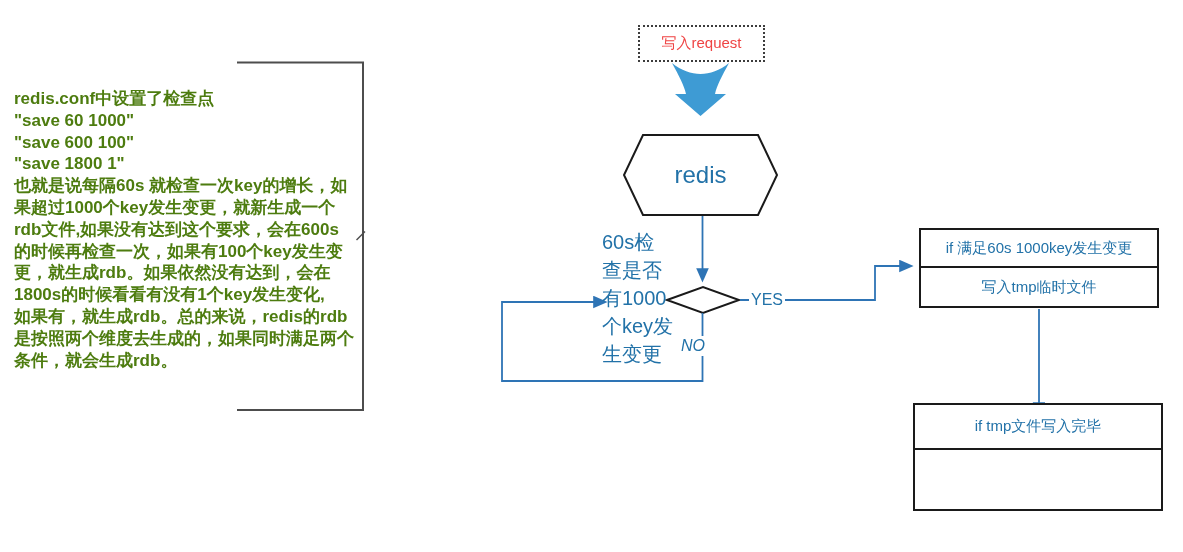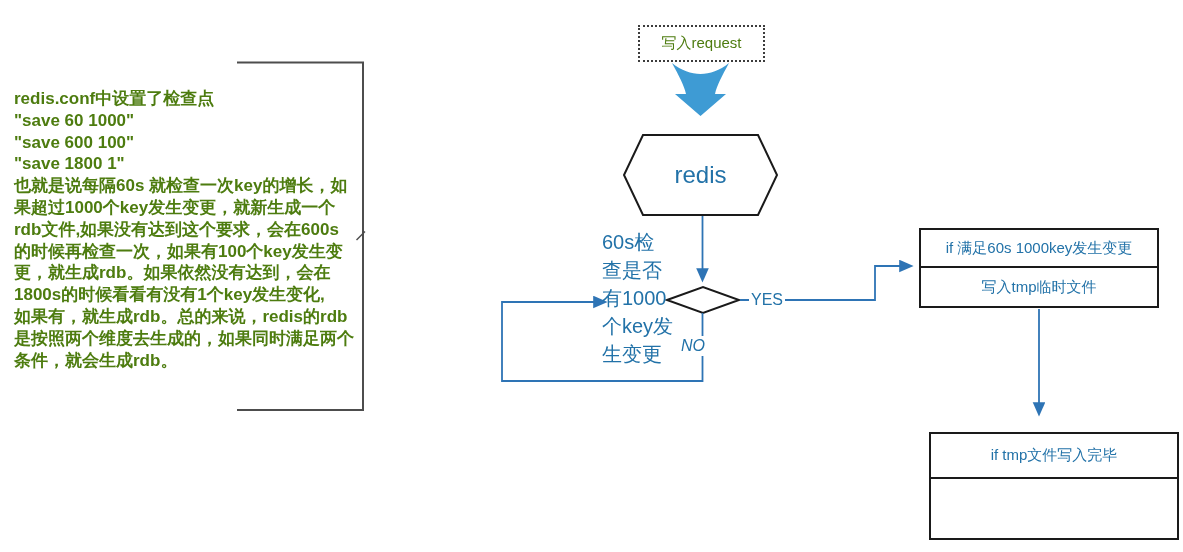--- a/index.html
+++ b/index.html
@@ -22,21 +22,21 @@
     font-weight: bold;
   }
 
   .request-box {
     left: 638px; top: 25px; width: 127px; height: 37px;
     border: 2px dotted #3c3c3c;
     box-sizing: border-box;
     display: flex; align-items: center; justify-content: center;
     background: #ffffff;
   }
-  .request-box span { color: #4d7c0f; font-size: 15px; }
+  .request-box span { color: #ef4444; font-size: 15px; }
 
   .redis-label {
     left: 624px; top: 135px; width: 153px; height: 80px;
     display: flex; align-items: center; justify-content: center;
     color: #2272a8; font-size: 24px;
   }
 
   .decision-label {
     left: 602px; top: 228px; width: 92px;
     color: #2272a8; font-size: 20px; line-height: 28px;
@@ -51,21 +51,21 @@
   .yes-label { left: 749px; top: 290px; height: 19px; }
   .no-label  { left: 679px; top: 336px; height: 20px; font-style: italic; }
 
   .proc-box {
     border: 2px solid #1a1a1a;
     box-sizing: border-box;
     background: #ffffff;
     display: flex; flex-direction: column;
   }
   .tmp-box     { left: 919px; top: 228px; width: 240px; height: 80px; }
-  .replace-box { left: 913px; top: 432px; width: 250px; height: 108px; margin-left: 16px; }
+  .replace-box { left: 913px; top: 403px; width: 250px; height: 108px; }
   .proc-row {
     display: flex; align-items: center; justify-content: center;
     color: #2272a8; font-size: 15px;
   }
   .proc-row.divided { border-bottom: 2px solid #1a1a1a; }
   .tmp-box .r1 { height: 36px; }
   .tmp-box .r2 { flex: 1; }
   .replace-box .r1 { height: 43px; }
   .replace-box .r2 { flex: 1; }
 </style>

